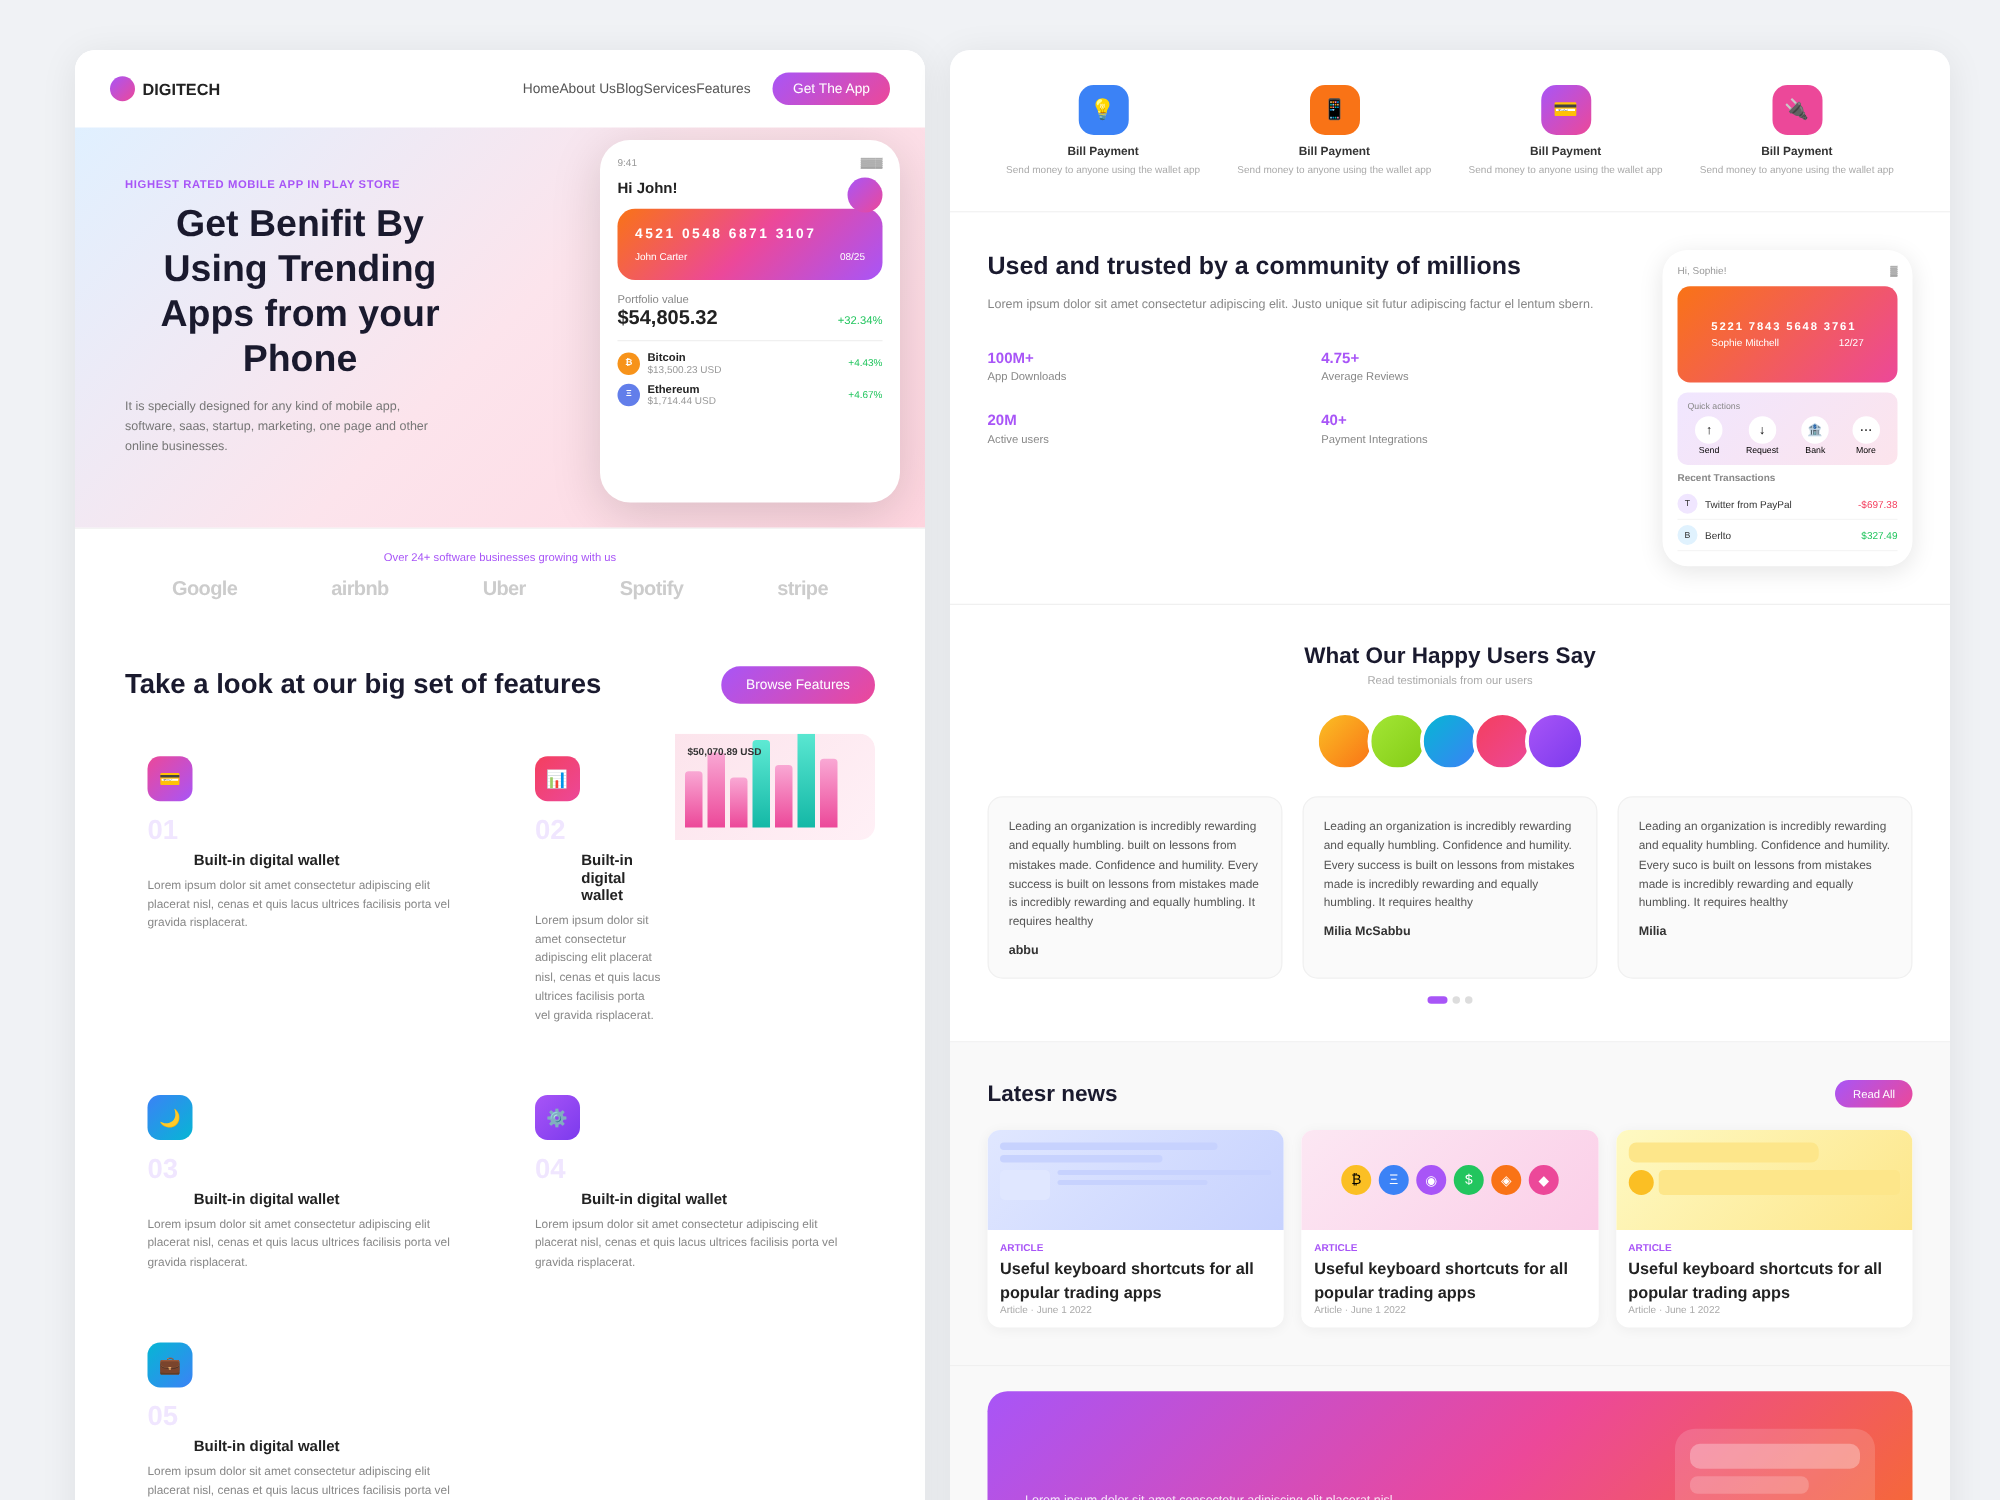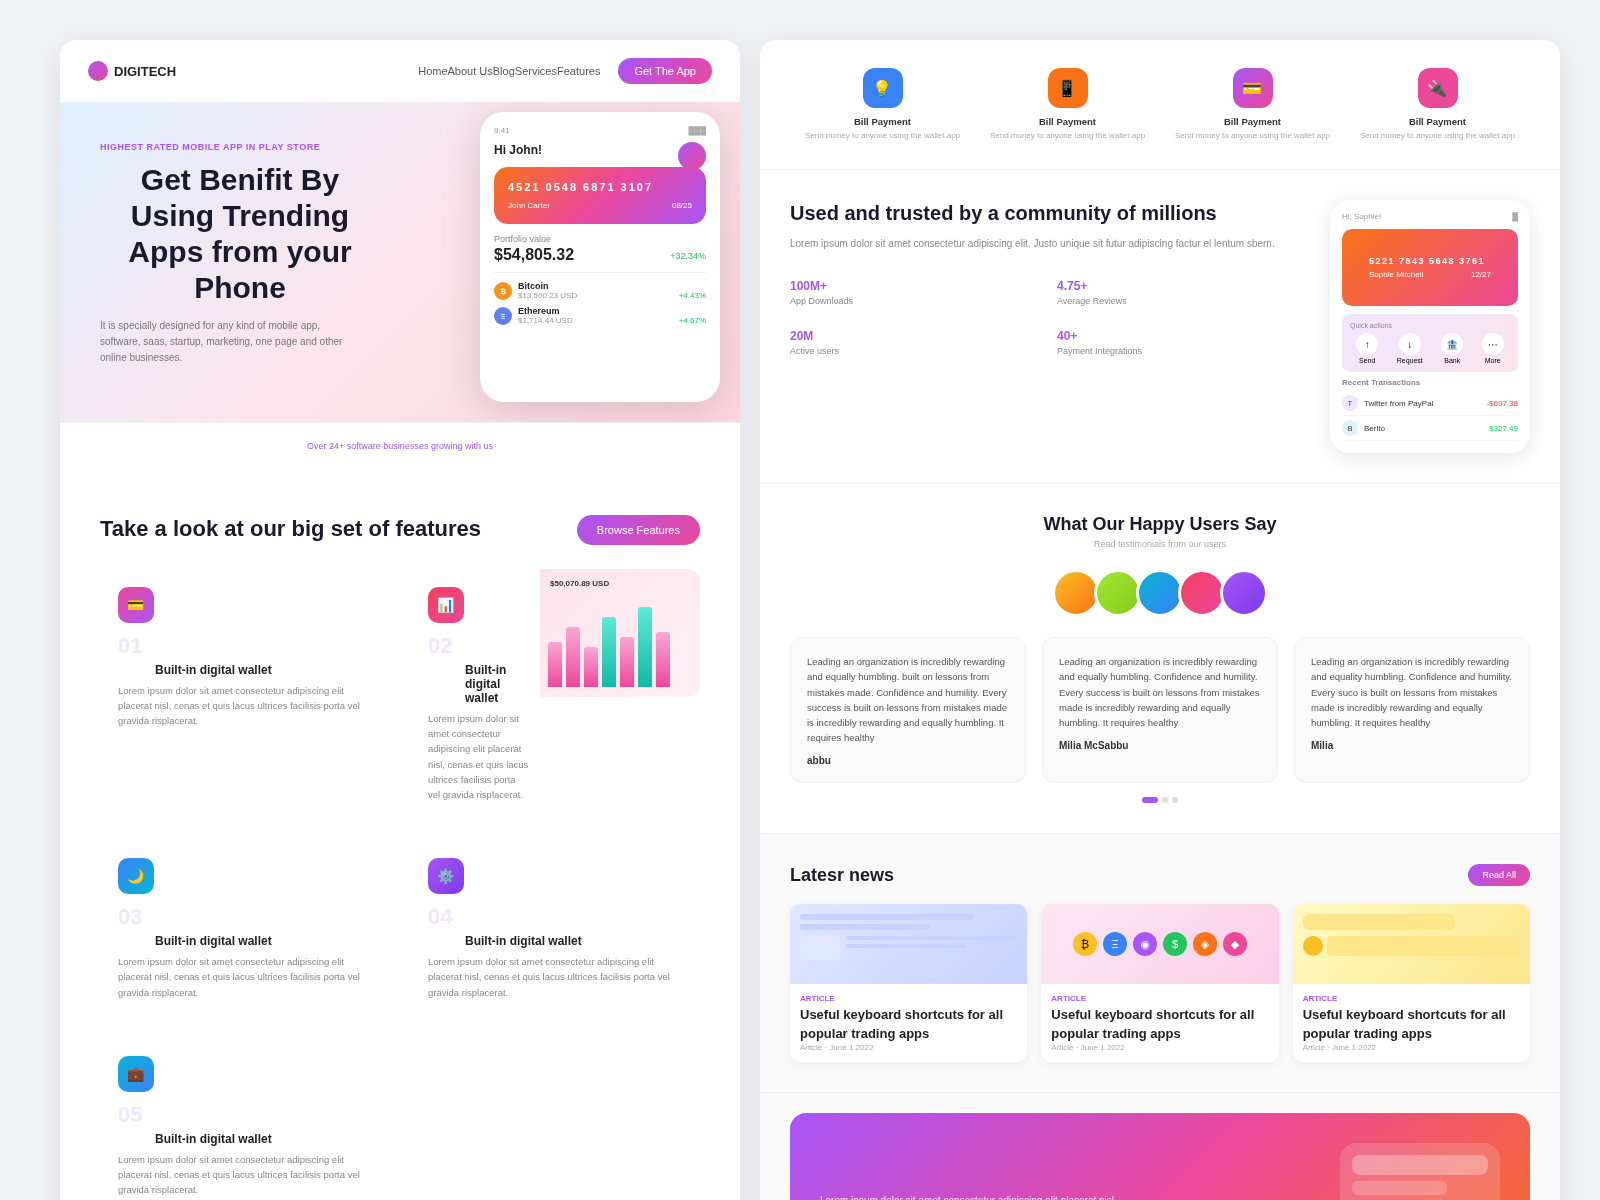--- a/index.html
+++ b/index.html
@@ -184,21 +184,21 @@
       font-size: 9px;
       color: #22c55e;
     }
     .phone-crypto {
       border-top: 1px solid #f0f0f0;
       padding-top: 8px;
       margin-top: 6px;
     }
     .crypto-row {
       display: flex;
-      align-items: flex-end;
+      align-items: center;
       justify-content: space-between;
       margin-bottom: 6px;
       font-size: 9px;
     }
     .crypto-icon {
       width: 18px; height: 18px;
       border-radius: 50%;
       background: #f7931a;
       margin-right: 6px;
       display: inline-flex;
@@ -299,21 +299,21 @@
     .feature-desc {
       font-size: 9.5px;
       color: #888;
       line-height: 1.6;
     }
     .feature-chart-preview {
       position: absolute;
       right: 0;
       top: 0;
       width: 160px;
-      height: 128px;
+      height: 85px;
       background: linear-gradient(135deg, #fce4ec, #fff0f6);
       border-radius: 0 12px 12px 0;
       overflow: hidden;
       display: flex;
       align-items: flex-end;
       padding: 10px 8px;
       gap: 4px;
     }
     .chart-bar {
       border-radius: 3px 3px 0 0;
@@ -727,20 +727,27 @@
             <div class="crypto-usd">$1,714.44 USD</div>
           </div>
           <div class="crypto-change">+4.67%</div>
         </div>
       </div>
     </div>
   </div>
 
   <div class="partners">
     <div class="partners-note">Over 24+ software businesses growing with us</div>
+    <div class="partners-logos">
+      <div class="partner-logo">Google</div>
+      <div class="partner-logo">airbnb</div>
+      <div class="partner-logo">Uber</div>
+      <div class="partner-logo">Spotify</div>
+      <div class="partner-logo">stripe</div>
+    </div>
   </div>
 
   <div class="features-section">
     <div class="section-header">
       <h2 class="section-title">Take a look at our big set of features</h2>
       <button class="btn-primary">Browse Features</button>
     </div>
     <div class="feature-cards">
 
       <div class="feature-card">

